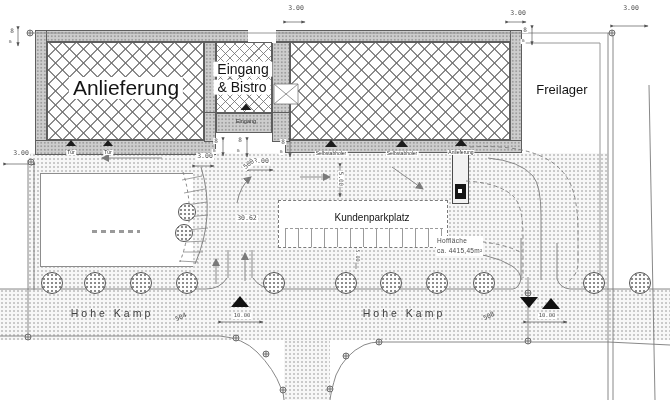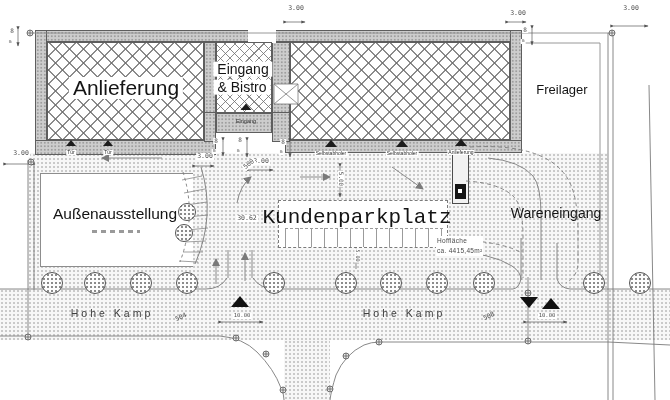--- a/index.html
+++ b/index.html
@@ -193,23 +193,21 @@
           <path d="M 525,341 H 531 M 528,338 V 344" stroke="#555" stroke-width="0.7"></path>
         </g>
       </g>
   </svg>
 
   <div id="anno" class="layer">
     <div class="room-label" style="left:126px;top:88px;font-size:21px;">Anlieferung</div>
     <div class="room-label" style="left:243px;top:69px;font-size:14px;">Eingang</div>
     <div class="room-label" style="left:242px;top:87px;font-size:14px;">&amp; Bistro</div>
     <div class="room-label" style="left:562px;top:90px;font-size:13px;">Freilager</div>
-    <div class="room-label" style="left:115px;top:214px;font-size:15.5px;">Außenausstellung</div>
-    <div class="room-label" style="left:357px;top:218px;font-size:21px;background:transparent;font-family:Liberation Mono, monospace;">Kundenparkplatz</div>
-    <div class="room-label" style="left:556px;top:213px;font-size:14px;background:transparent;">Wareneingang</div>
+    <div class="room-label" style="left:372px;top:218px;font-size:10px;background:transparent;">Kundenparkplatz</div>
 
     <div class="door-label" style="left:246px;top:119px;font-size:5.5px;background:transparent;">Eingang</div>
 
     <div class="small-note" style="left:436px;top:236px;">
       <span style="display:block;">Hoffläche</span>
       <span style="display:block;">ca. 4415,45m²</span>
     </div>
 
     <div class="street-name" style="left:112px;top:313px;">Hohe Kamp</div>
     <div class="street-name" style="left:404px;top:313px;">Hohe Kamp</div>

